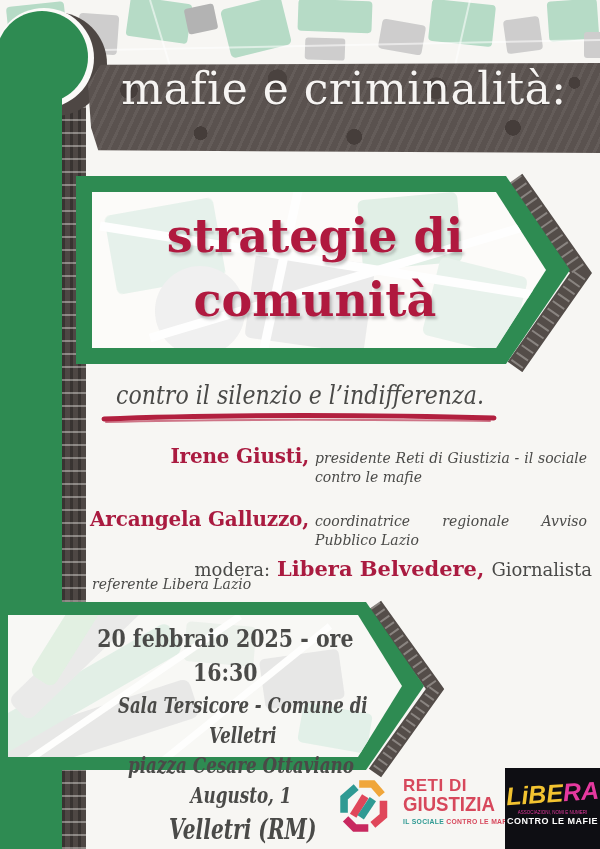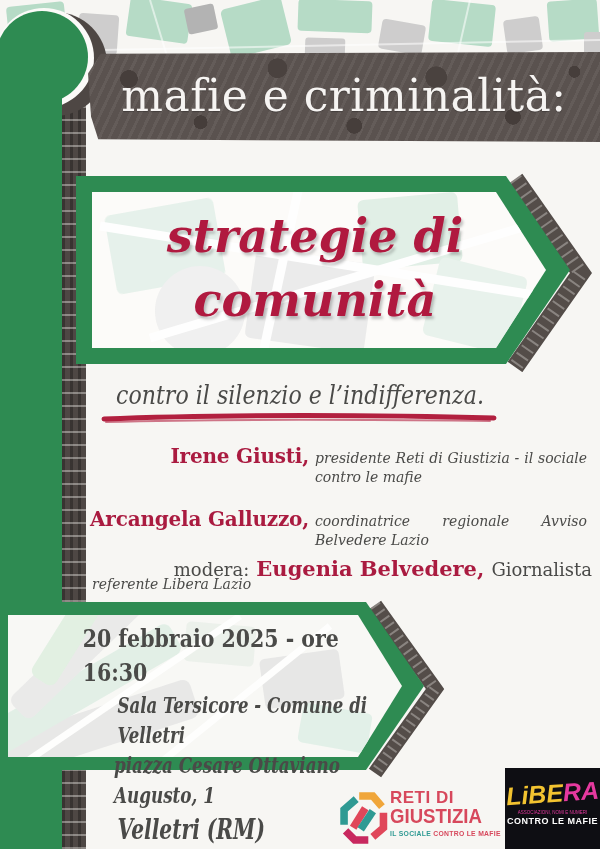--- a/index.html
+++ b/index.html
@@ -4,44 +4,43 @@
 <style>
   html,body{margin:0;padding:0;background:#e9e9e9;}
   .poster{
     position:relative;width:600px;height:849px;overflow:hidden;
     background:#f7f6f3;
     font-family:"DejaVu Serif","Liberation Serif",serif;
   }
   .abs{position:absolute;}
   
   .banner{
-    left:88px;top:52px;width:512px;height:90px;
+    left:88px;top:63px;width:512px;height:90px;
     background-color:#5a524f;
     background-image:
       radial-gradient(circle 9px at 8% 30%, #463e3b 96%, transparent),
       radial-gradient(circle 7px at 22% 78%, #453d3a 96%, transparent),
       radial-gradient(circle 10px at 37% 18%, #4a423f 96%, transparent),
       radial-gradient(circle 8px at 52% 82%, #463e3b 96%, transparent),
       radial-gradient(circle 11px at 68% 28%, #4a423f 96%, transparent),
       radial-gradient(circle 8px at 83% 72%, #453d3a 96%, transparent),
       radial-gradient(circle 6px at 95% 22%, #463e3b 96%, transparent),
       repeating-linear-gradient(115deg, rgba(255,255,255,.06) 0 3px, transparent 3px 9px);
     clip-path:polygon(0 24%, 2.5% 2%, 100% 0, 100% 100%, 2% 97%, .6% 72%);
-    display:flex;align-items:center;justify-content:center;
+    display:flex;justify-content:center;
   }
   .banner-title{
     color:#f6f4f2;font-size:44px;letter-spacing:.5px;padding-bottom:4px;
     text-shadow:0 1px 1px rgba(0,0,0,.25);
   }
   
   .headline{
     left:90px;top:204px;width:450px;text-align:center;
     font-weight:bold;font-size:46px;line-height:64px;color:#b0193f;
     text-shadow:2px 3px 3px rgba(40,40,40,.28);
-    font-style:italic;
   }
   
   .subtitle{
     left:60px;top:380px;width:480px;text-align:center;
     font-style:italic;font-size:26px;color:#4a4a48;
     transform:scaleX(.85);transform-origin:center;
   }
   
   .speakers{
     left:90px;top:446px;width:505px;
@@ -56,39 +55,39 @@
     text-align:justify;padding:3px 8px 0 2px;
   }
   .moderator{
     left:90px;top:556px;width:502px;text-align:right;padding-right:8px;
     color:#4a4a48;
   }
   .mod-prefix,.mod-role{font-size:18px;text-align:right;}
   .mod-name{font-weight:bold;font-size:21px;color:#aa1b40;padding:0 2px;}
   
   .event{
-    left:20px;top:622px;width:348px;text-align:left;color:#4a4a48;
+    left:20px;top:622px;width:348px;text-align:center;color:#4a4a48;
   }
   .event div{transform-origin:right center;}
   .ev-date{font-weight:bold;font-size:25px;line-height:34px;transform:scaleX(.82);}
   .ev-venue{font-weight:bold;font-style:italic;font-size:23px;line-height:30px;transform:scaleX(.72);}
   .ev-addr{font-weight:bold;font-style:italic;font-size:23px;line-height:30px;transform:scaleX(.73);}
   .ev-city{font-weight:bold;font-style:italic;font-size:28px;line-height:36px;margin-top:2px;transform:scaleX(.72);}
   
   .pole{left:0;top:36px;width:62px;height:813px;background:#2e8b52;}
   .strip{
     left:62px;top:80px;width:24px;height:769px;
     background-color:#4e4744;
     background-image:
       repeating-linear-gradient(0deg, rgba(250,248,244,.38) 0 2px, transparent 2px 5px, transparent 5px 13px),
       repeating-linear-gradient(90deg, rgba(0,0,0,.28) 0 3px, transparent 3px 8px);
   }
   
-  .reti{left:338px;top:777px;display:flex;gap:2px;align-items:flex-start;
-        font-family:"Liberation Sans",sans-serif;margin-top:12px;}
+  .reti{left:338px;top:777px;display:flex;gap:15px;align-items:flex-start;
+        font-family:"Liberation Sans",sans-serif;}
   .reti-text{display:flex;flex-direction:column;}
   .reti-l1{font-size:17px;line-height:17px;font-weight:bold;color:#d7485c;letter-spacing:.5px;}
   .reti-l2{font-size:20px;line-height:20px;font-weight:bold;color:#d7485c;transform:scaleX(.93);transform-origin:left;}
   .reti-tag{font-size:6.8px;letter-spacing:.3px;font-weight:bold;margin-top:4px;white-space:nowrap;}
   .reti-tag .teal{color:#2f9a93;}
   .reti-tag .red{color:#d7485c;}
   .libera{
     left:505px;top:768px;width:95px;height:81px;background:#0e0e13;
     font-family:"Liberation Sans",sans-serif;color:#fff;
     display:flex;flex-direction:column;align-items:center;overflow:hidden;
@@ -177,27 +176,27 @@
   <div class="abs subtitle">contro il silenzio e l’indifferenza.</div>
   <svg class="abs" style="left:100px;top:412px;" width="398" height="14" viewBox="0 0 398 14">
     <path d="M4,7 C120,2 290,3 394,6" fill="none" stroke="#b2203f" stroke-width="5" stroke-linecap="round"></path>
     <path d="M6,10 C150,6 280,8 390,9" fill="none" stroke="#b2203f" stroke-width="2" stroke-linecap="round" opacity=".6"></path>
   </svg>
 
   <div class="abs speakers">
     <div class="spk-name">Irene Giusti,</div>
     <div class="spk-role">presidente Reti di Giustizia - il sociale contro le mafie</div>
     <div class="spk-name">Arcangela Galluzzo,</div>
-    <div class="spk-role">coordinatrice regionale Avviso Belvedere Lazio</div>
+    <div class="spk-role">coordinatrice regionale Avviso Pubblico Lazio</div>
     <div class="spk-role">referente Libera Lazio</div>
   </div>
 
   <div class="abs moderator">
     <span class="mod-prefix">modera:</span>
-    <span class="mod-name">Eugenia Belvedere,</span>
+    <span class="mod-name">Libera Belvedere,</span>
     <span class="mod-role">Giornalista</span>
   </div>
 
   <svg class="abs" style="left:0;top:596px;" width="445" height="182" viewBox="0 0 445 182">
     <defs>
       <clipPath id="a2clip">
         <polygon points="8,19 358,19 402,90 358,161 8,161"></polygon>
       </clipPath>
     </defs>
     <g transform="translate(9,3)">

